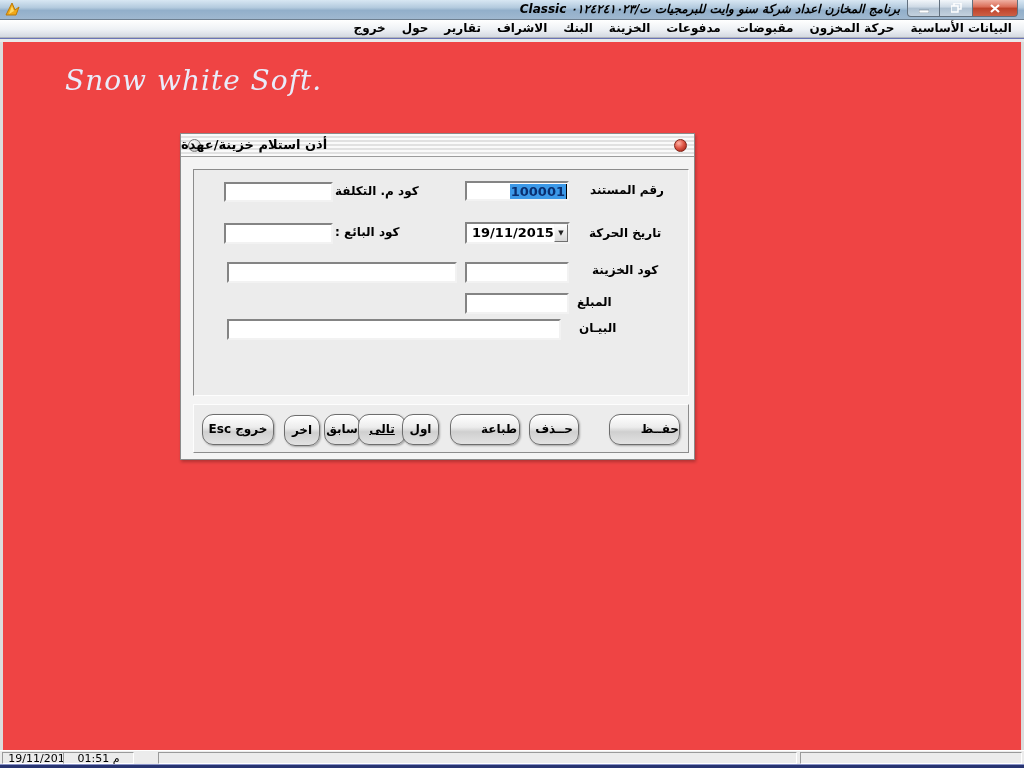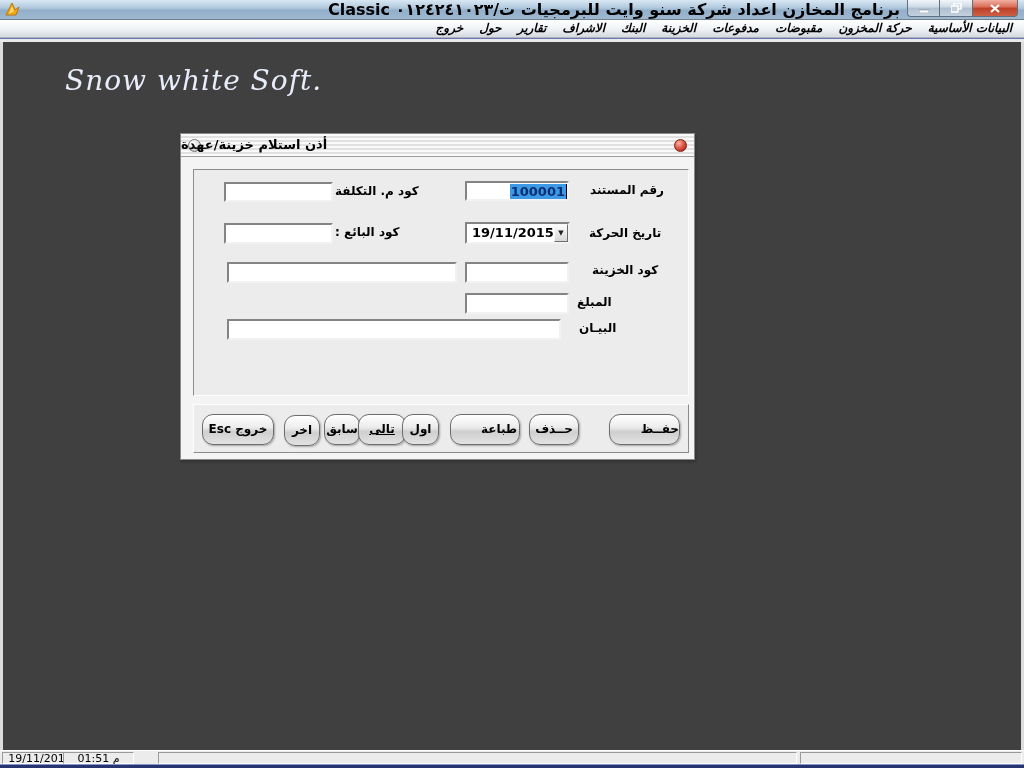--- a/index.html
+++ b/index.html
@@ -5,43 +5,43 @@
   * { margin:0; padding:0; box-sizing:border-box; }
   html,body { width:1024px; height:768px; overflow:hidden; }
   body { font-family:"DejaVu Sans","Liberation Sans",sans-serif; position:relative; background:#6b74b6; }
 
   
   .titlebar { position:absolute; left:0; top:0; width:1024px; height:20px;
     background:linear-gradient(180deg,#d8e7f3 0%,#b3cade 40%,#92afca 55%,#9fb8d0 100%);
     border-bottom:1px solid #6e7f90; }
   .app-icon { position:absolute; left:4px; top:1px; width:17px; height:17px; }
   .title-text { position:absolute; right:124px; top:0; height:33px; line-height:19px;
-    font-size:16px; font-weight:bold; color:#000; direction:rtl; white-space:nowrap; }
+    font-size:12px; font-weight:bold; color:#000; direction:rtl; white-space:nowrap;font-style:italic; }
   .win-controls { position:absolute; right:6px; top:0; height:17px; display:flex; }
   .win-btn { height:17px; border:1px solid #62707e; border-top:none;
     background:linear-gradient(180deg,#f2f6fa 0%,#ccd8e4 45%,#aebfd0 50%,#c3d1de 100%);
     display:flex; align-items:center; justify-content:center; }
   .win-btn.min { width:33px; border-radius:0 0 0 4px; }
   .win-btn.restore { width:33px; border-left:none; }
   .win-btn.close { width:45px; border-left:none; border-radius:0 0 4px 0;
     background:linear-gradient(180deg,#f0b0a2 0%,#d96a54 45%,#bc4028 50%,#cd6045 100%); }
 
   
   .menubar { position:absolute; left:0; top:20px; width:1024px; height:18px;
     background:linear-gradient(180deg,#ffffff 0%,#eef1f5 55%,#d4d9e1 100%);
     border-bottom:1px solid #b0b4ba;
     display:flex; flex-direction:row-reverse; align-items:center;
     padding:0 4px; direction:ltr; }
   .menu-item { font-size:12px; font-weight:bold; color:#000; padding:0 8px;
-    line-height:17px; white-space:nowrap; cursor:default;font-style:italic; }
+    line-height:17px; white-space:nowrap; cursor:default; }
   .frame-strip { position:absolute; left:0; top:39px; width:1024px; height:3px; background:#e9e9e9; }
 
   
   .client { position:absolute; left:0; top:42px; width:1024px; height:708px;
-    background:#404040; border-left:3px solid #dcdcdc; border-right:3px solid #dcdcdc; }
+    background:#ef4444; border-left:3px solid #dcdcdc; border-right:3px solid #dcdcdc; }
   .brand { position:absolute; left:62px; top:22px; font-family:"DejaVu Serif","Liberation Serif",serif;
     font-style:italic; font-size:28px; color:#e9ecfa; letter-spacing:1px; }
 
   
   .dialog { position:absolute; left:177px; top:91px; width:515px; height:327px;
     background:#f4f4f4; border:1px solid #8b8b8b; box-shadow:1px 2px 3px rgba(0,0,0,.25); }
   .dialog-titlebar { position:absolute; left:0; top:0; width:100%; height:23px;
     background:repeating-linear-gradient(180deg,#fafafa 0 2px,#e1e1e1 2px 4px);
     border-bottom:1px solid #9c9c9c; }
   .dialog-title { position:absolute; left:0; right:0; top:3px; text-align:left;

